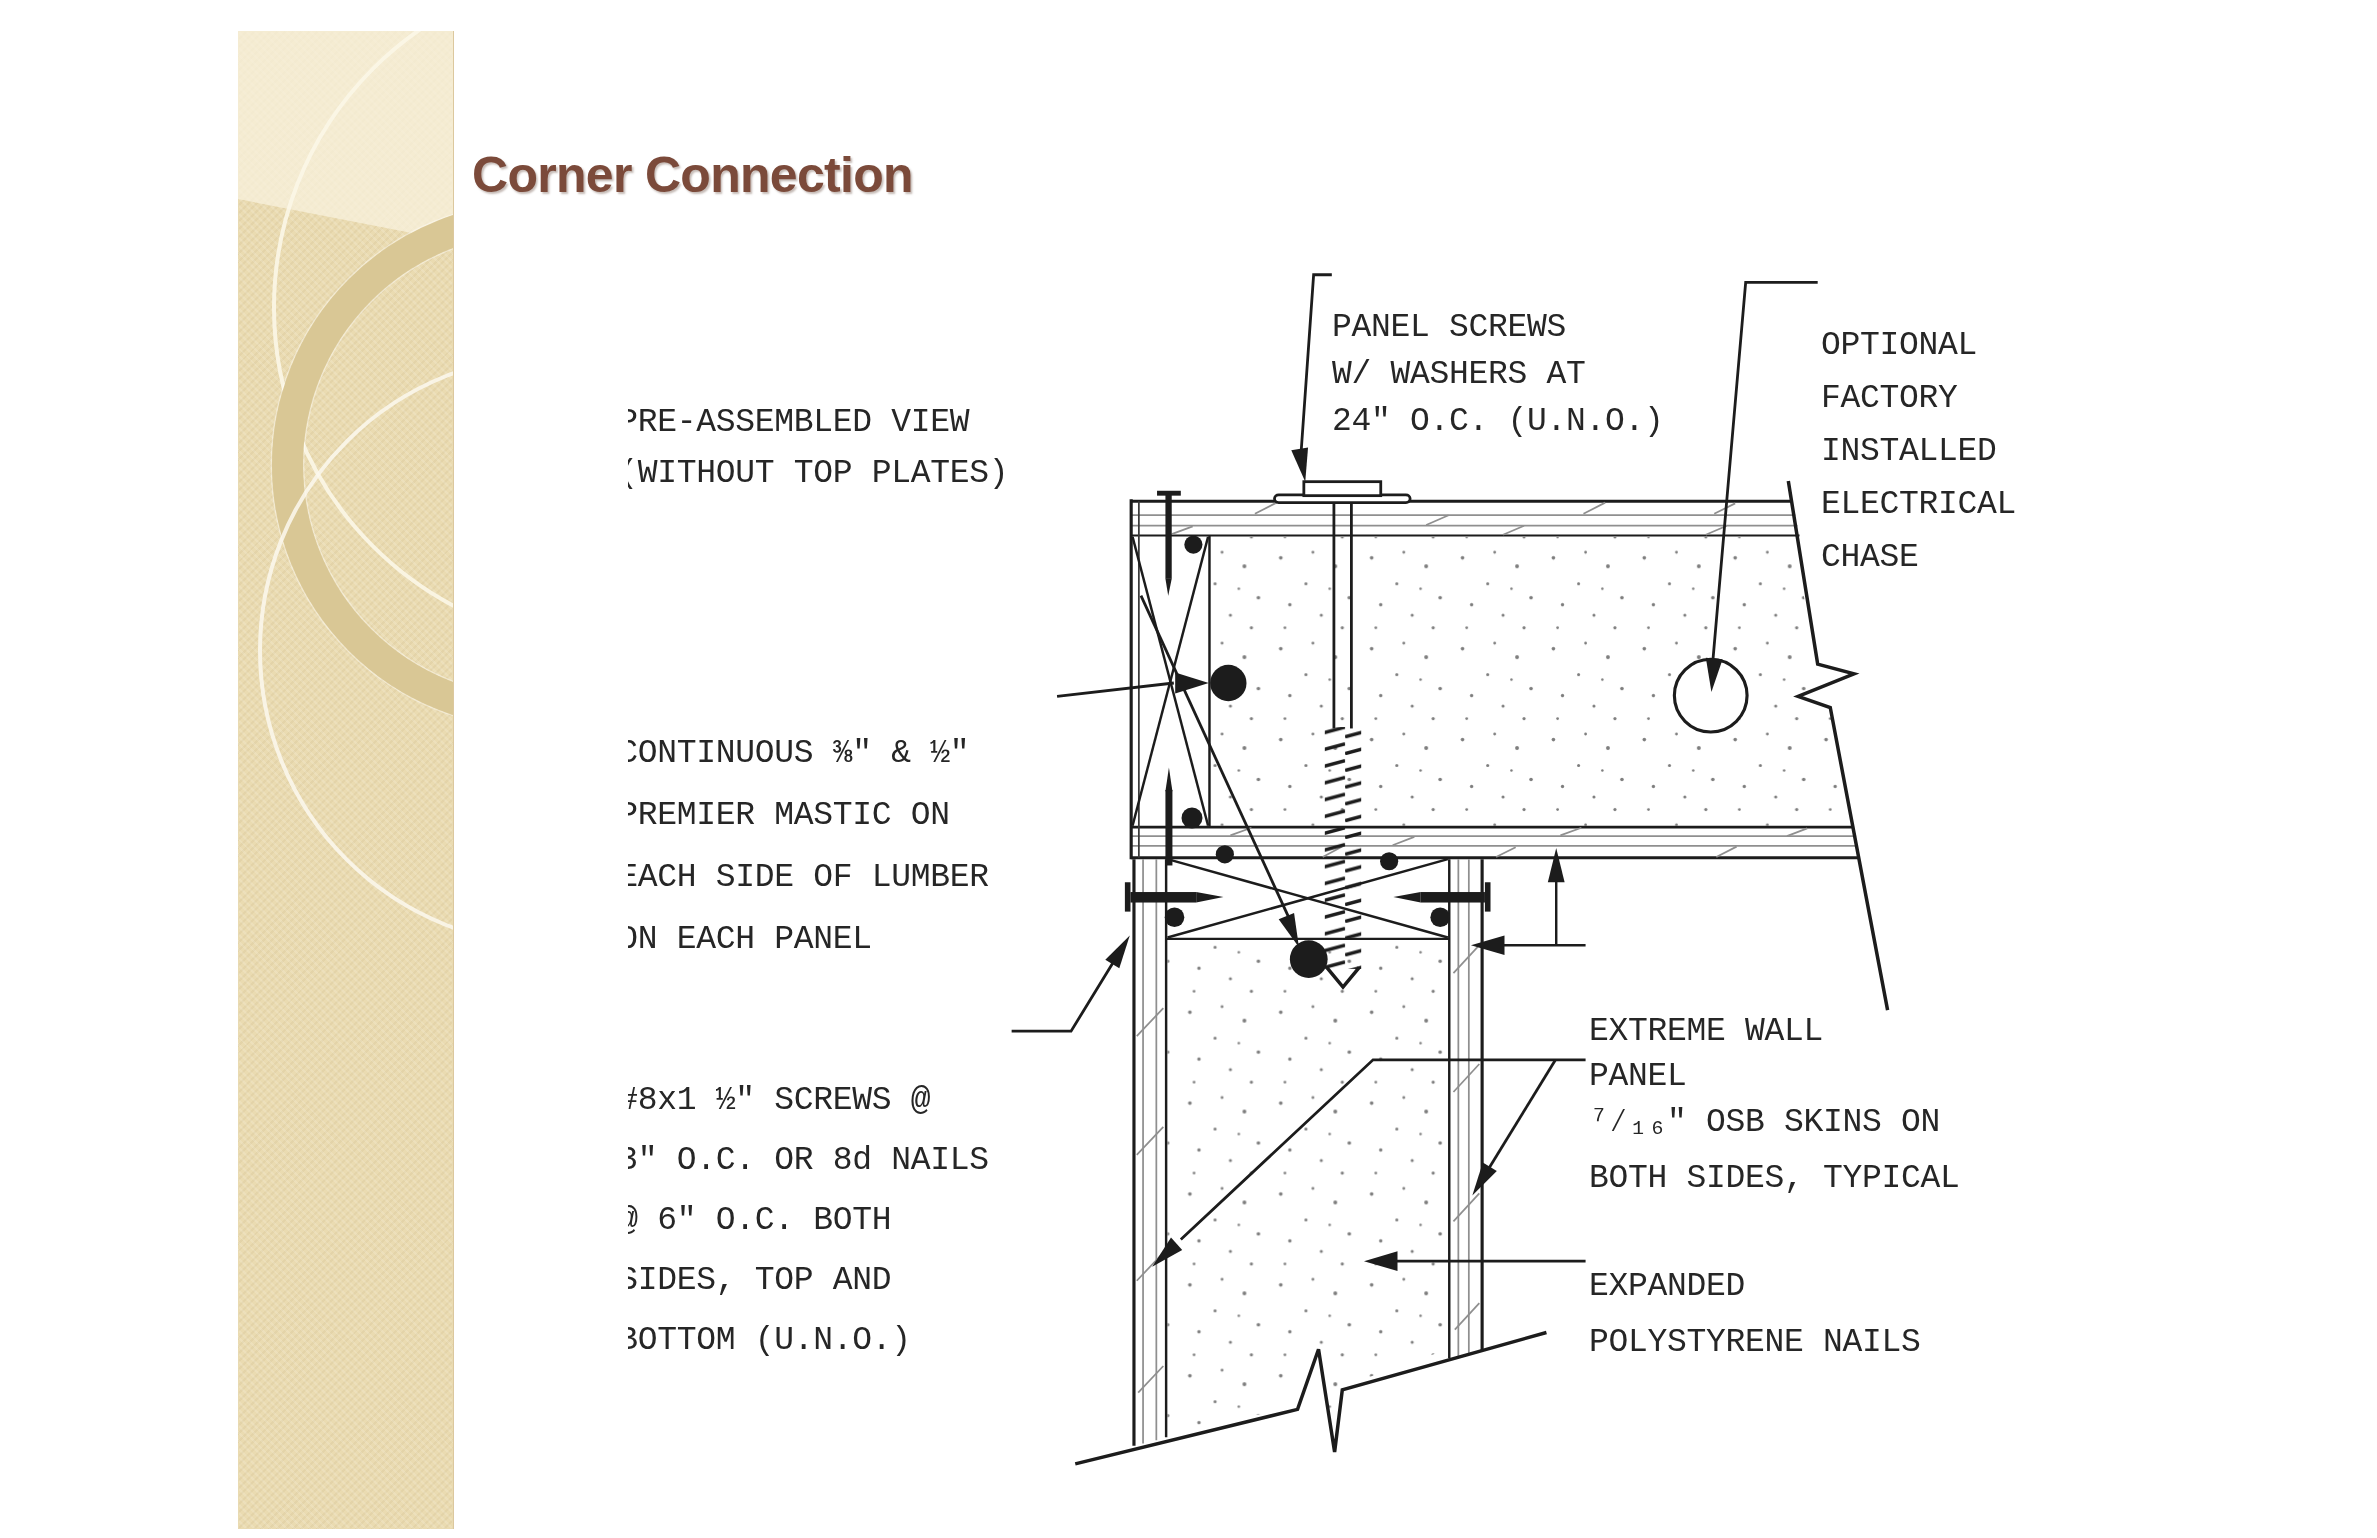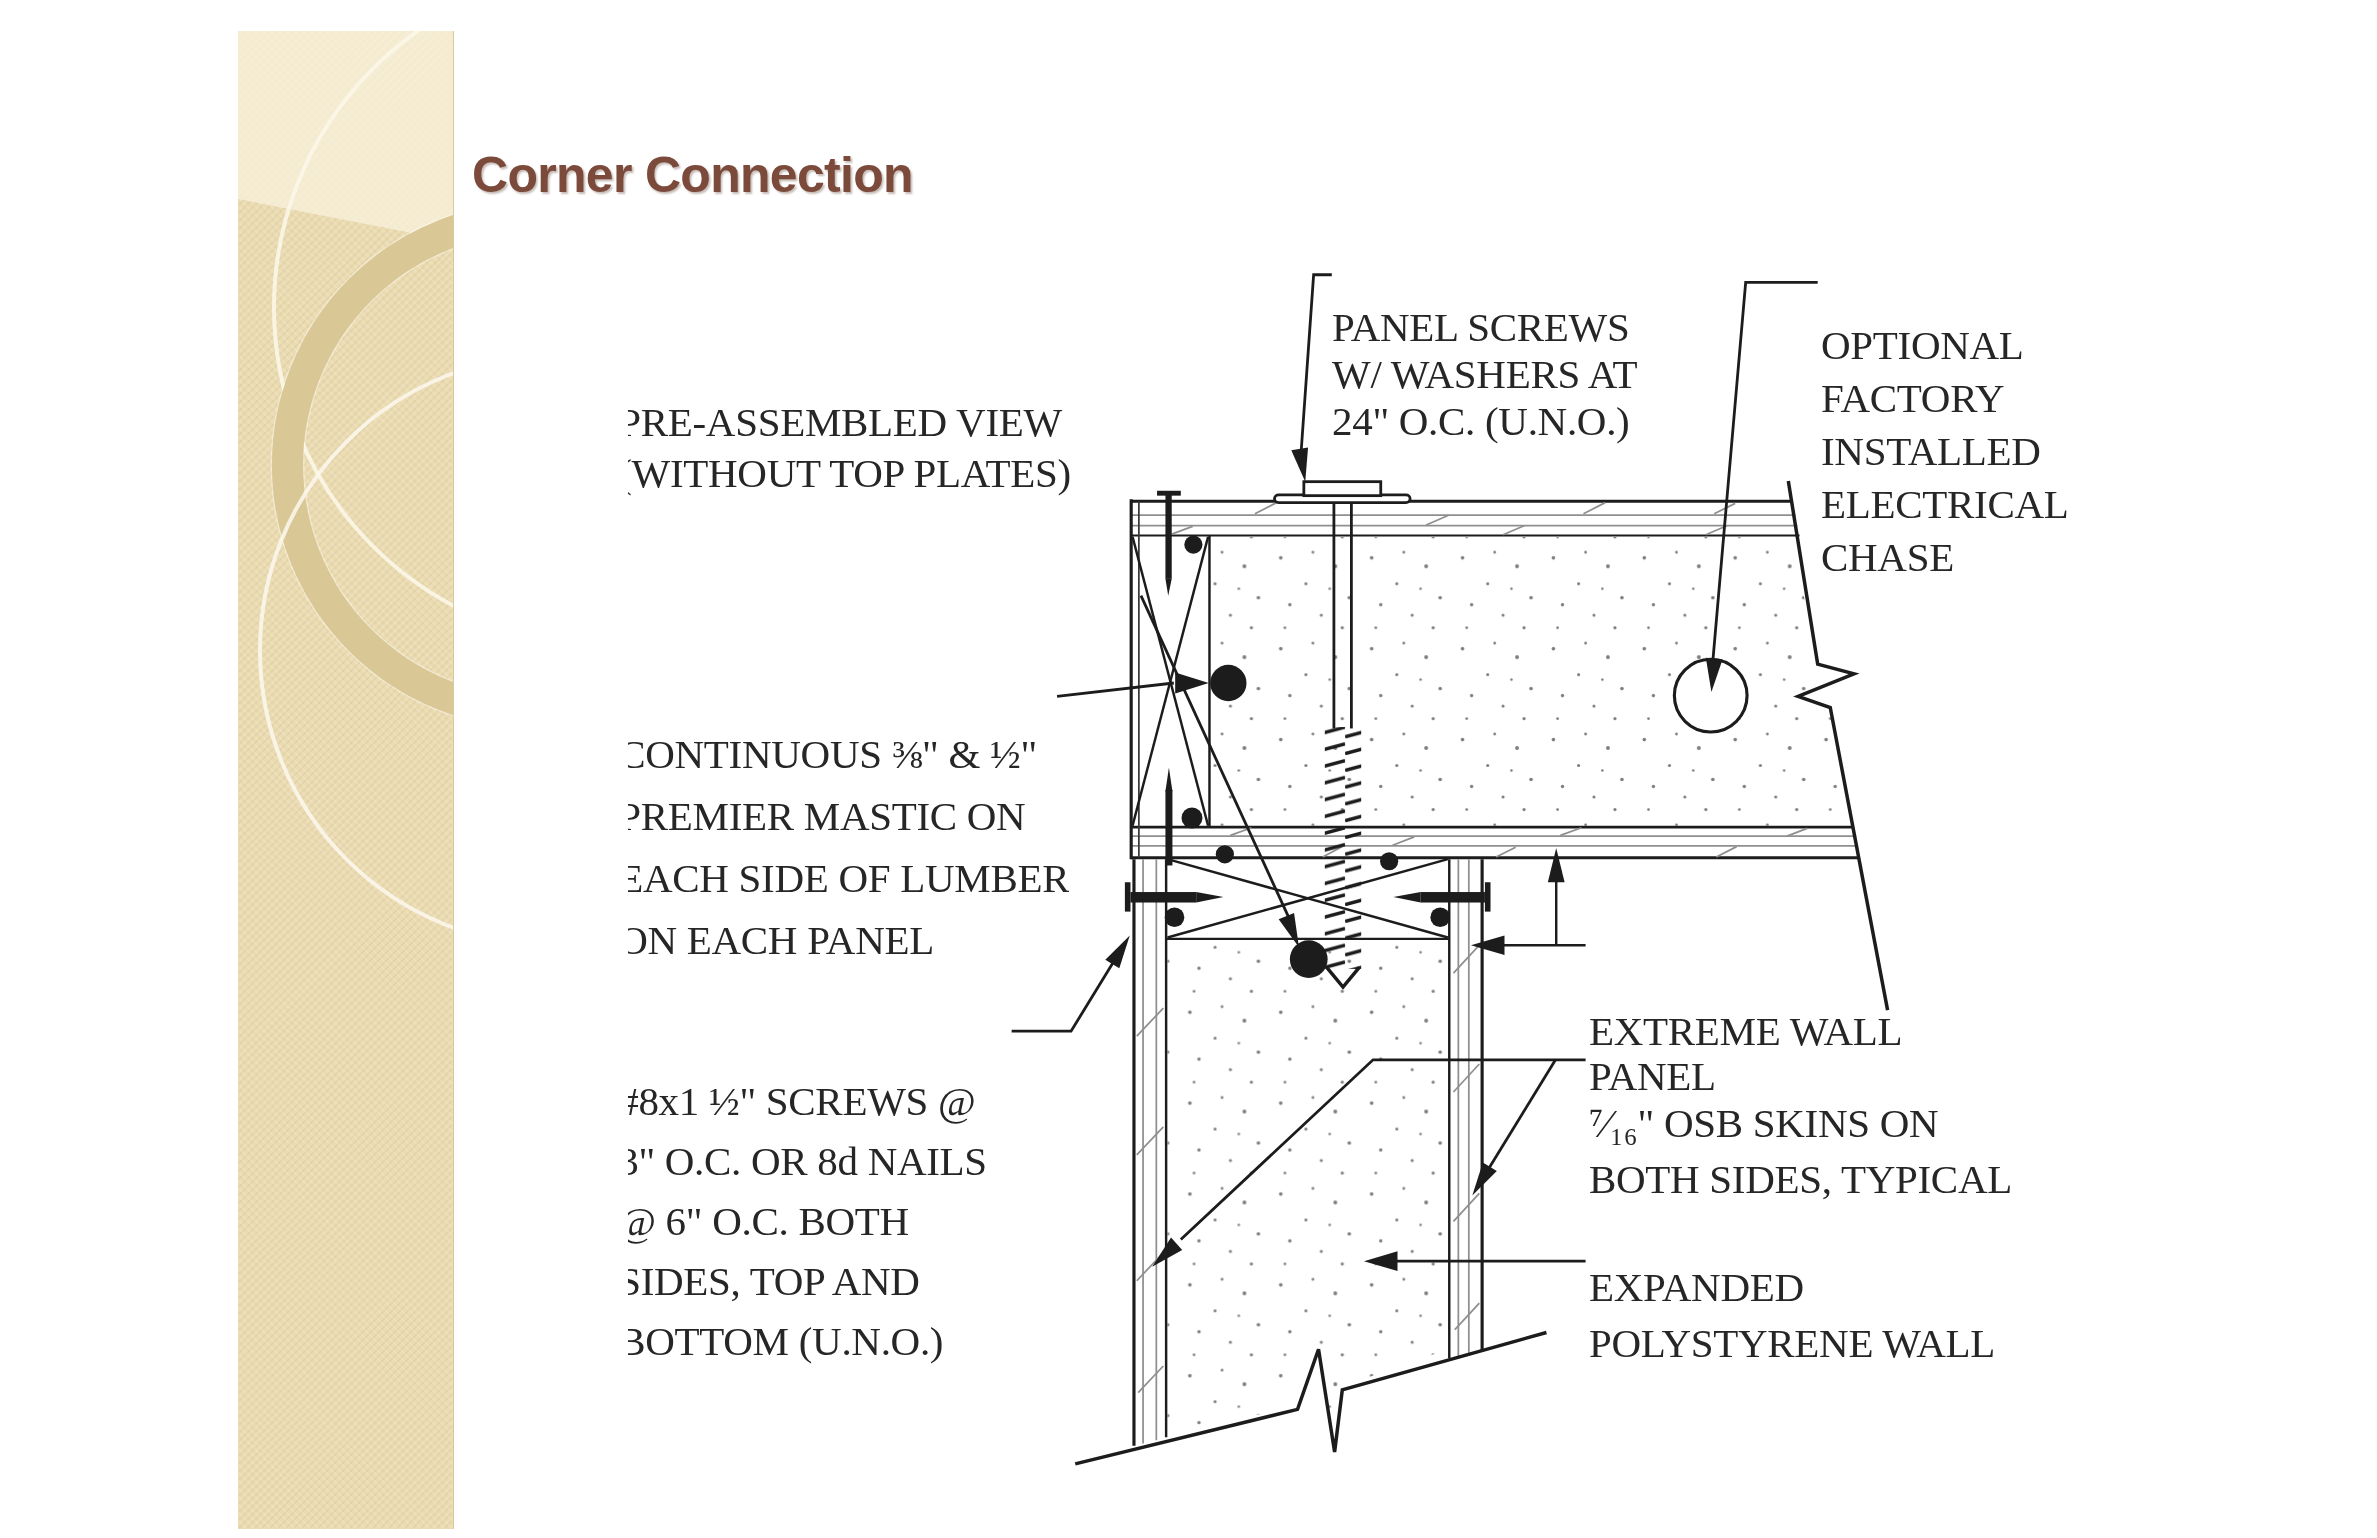--- a/index.html
+++ b/index.html
@@ -29,22 +29,22 @@
   
   .title{
     position:absolute;left:460px;top:137px;margin:12px;
     font:bold 50px/1.05 "Liberation Sans","DejaVu Sans",sans-serif;
     letter-spacing:-0.7px;color:#7b4a3a;
     text-shadow:1.7px 1.7px 2.1px rgba(90,60,45,.35);
   }
   
   .draw{position:absolute;left:0;top:0;width:2377px;height:1538px;}
   .lbl{
-    position:absolute;font-size:41px;color:#262626;letter-spacing:-0.3px;
-    white-space:pre-line;font-family:Liberation Serif, serif;
+    position:absolute;font-size:33px;color:#262626;letter-spacing:-0.3px;
+    white-space:pre-line;font-family:Liberation Mono, monospace;
   }
   .lbl span{display:block;}
   .clip{overflow:hidden;}
   .clip .shift{margin-left:-9.8px;}
 </style>
 </head>
 <body>
 
 <div class="sidebar">
   <div class="sb-top"></div>
@@ -250,15 +250,15 @@
 PANEL</span>
 </div>
 
 <div class="lbl" style="left:1589px;top:1039px;line-height:56px">
   <span>⁷⁄₁₆" OSB SKINS ON
 BOTH SIDES, TYPICAL</span>
 </div>
 
 <div class="lbl" style="left:1589px;top:1203px;line-height:56px">
   <span>EXPANDED
-POLYSTYRENE WALL</span>
+POLYSTYRENE NAILS</span>
 </div>
 
 
 </body></html>

